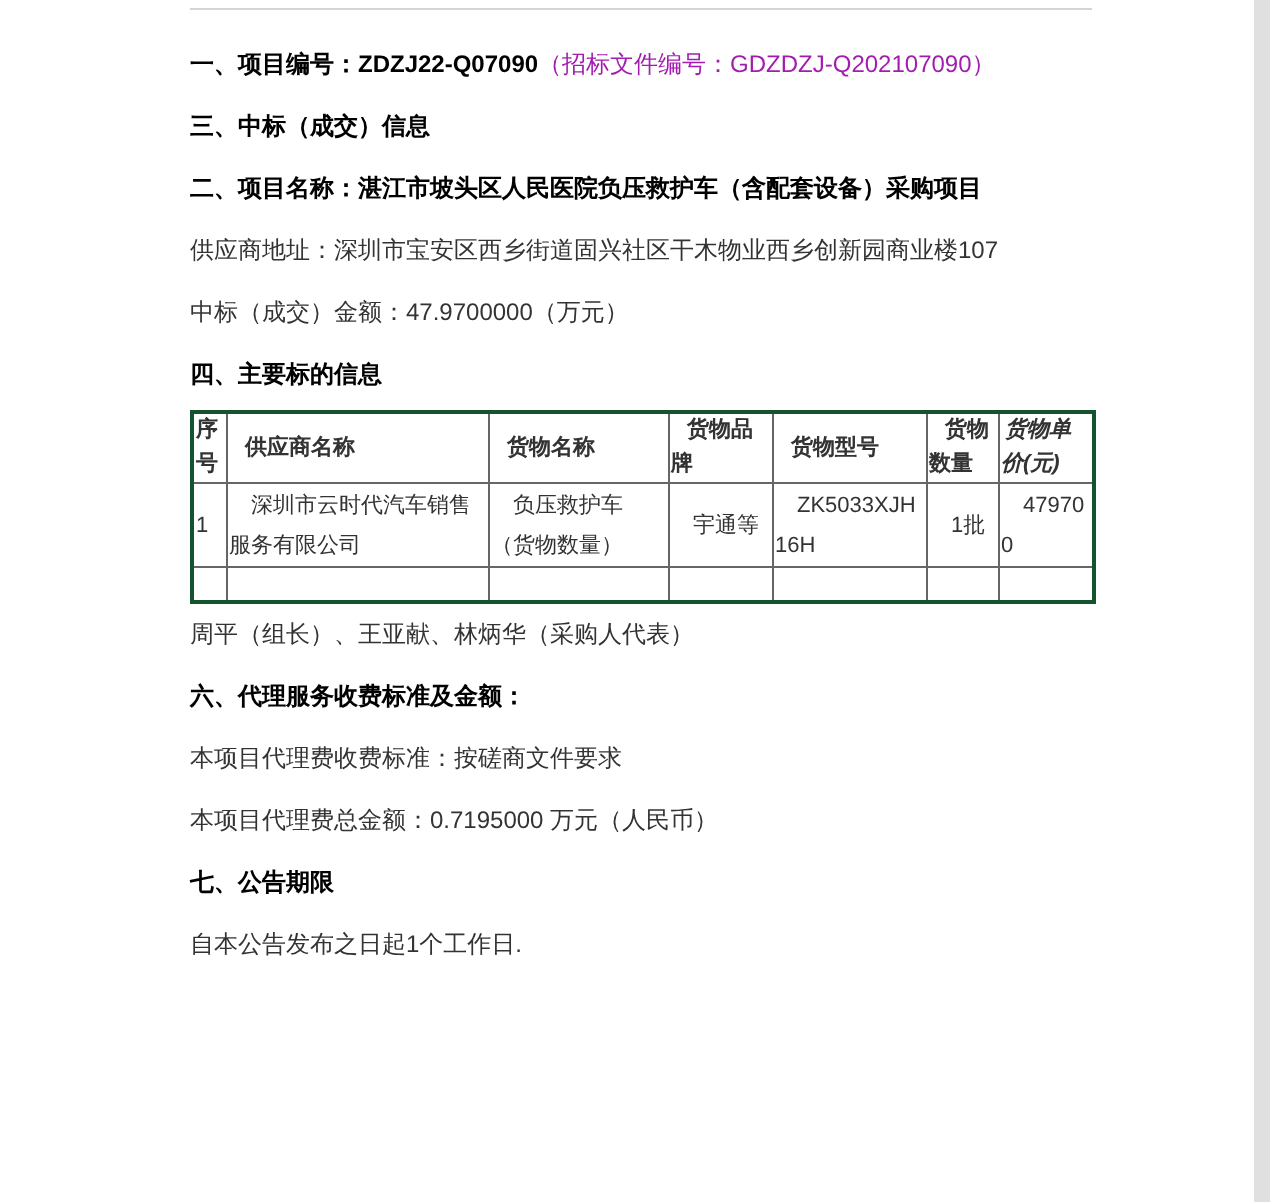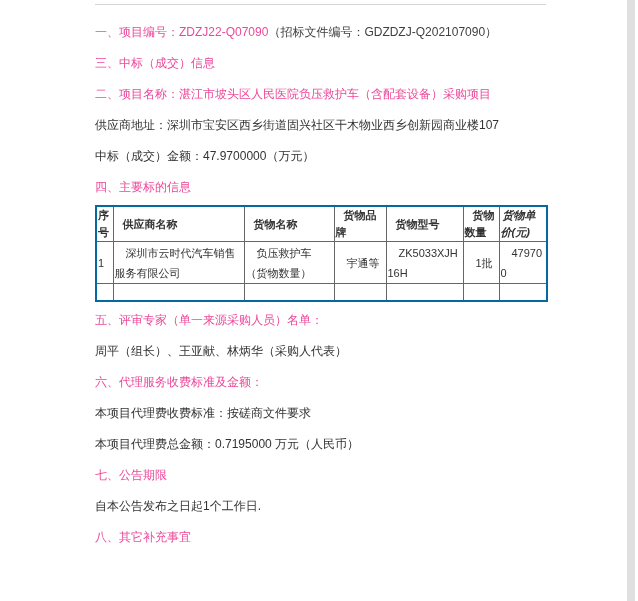--- a/index.html
+++ b/index.html
@@ -28,30 +28,30 @@
     margin-top: 4px;
   }
   p {
     margin: 0;
     font-size: 12px;
     line-height: 31px;
     color: #333333;
     white-space: nowrap;
   }
   p.first { margin-top: 12px; }
-  .hd { font-weight: normal; color: #ec4899; }
-  .note { font-weight: normal; color: #404040; text-align: right; }
+  .hd { font-weight: bold; color: #000000; }
+  .note { font-weight: normal; color: #a21caf; text-align: right; }
   .after-table { margin-top: 3px; }
 
   table.items {
     margin-top: 2px;
     width: 451px;
     table-layout: fixed;
     border-collapse: collapse;
-    border: 2px solid #0369a1;
+    border: 2px solid #14532d;
   }
   table.items th, table.items td {
     border: 1px solid #666666;
     font-size: 11px;
     color: #333333;
     padding: 0 1px;
     vertical-align: middle;
     text-align: left;
     overflow: hidden;
     word-break: break-all;
@@ -130,29 +130,27 @@
         <td></td>
         <td></td>
         <td></td>
         <td></td>
         <td></td>
         <td></td>
       </tr>
     </tbody>
   </table>
 
-  <p class="hd after-table">五、评审专家（单一来源采购人员）名单：</p>
 
   <p>周平（组长）、王亚献、林炳华（采购人代表）</p>
 
   <p class="hd">六、代理服务收费标准及金额：</p>
 
   <p>本项目代理费收费标准：按磋商文件要求</p>
 
   <p>本项目代理费总金额：0.7195000 万元（人民币）</p>
 
   <p class="hd">七、公告期限</p>
 
   <p>自本公告发布之日起1个工作日.</p>
 
-  <p class="hd">八、其它补充事宜</p>
 
 </div>
 
 </body></html>

